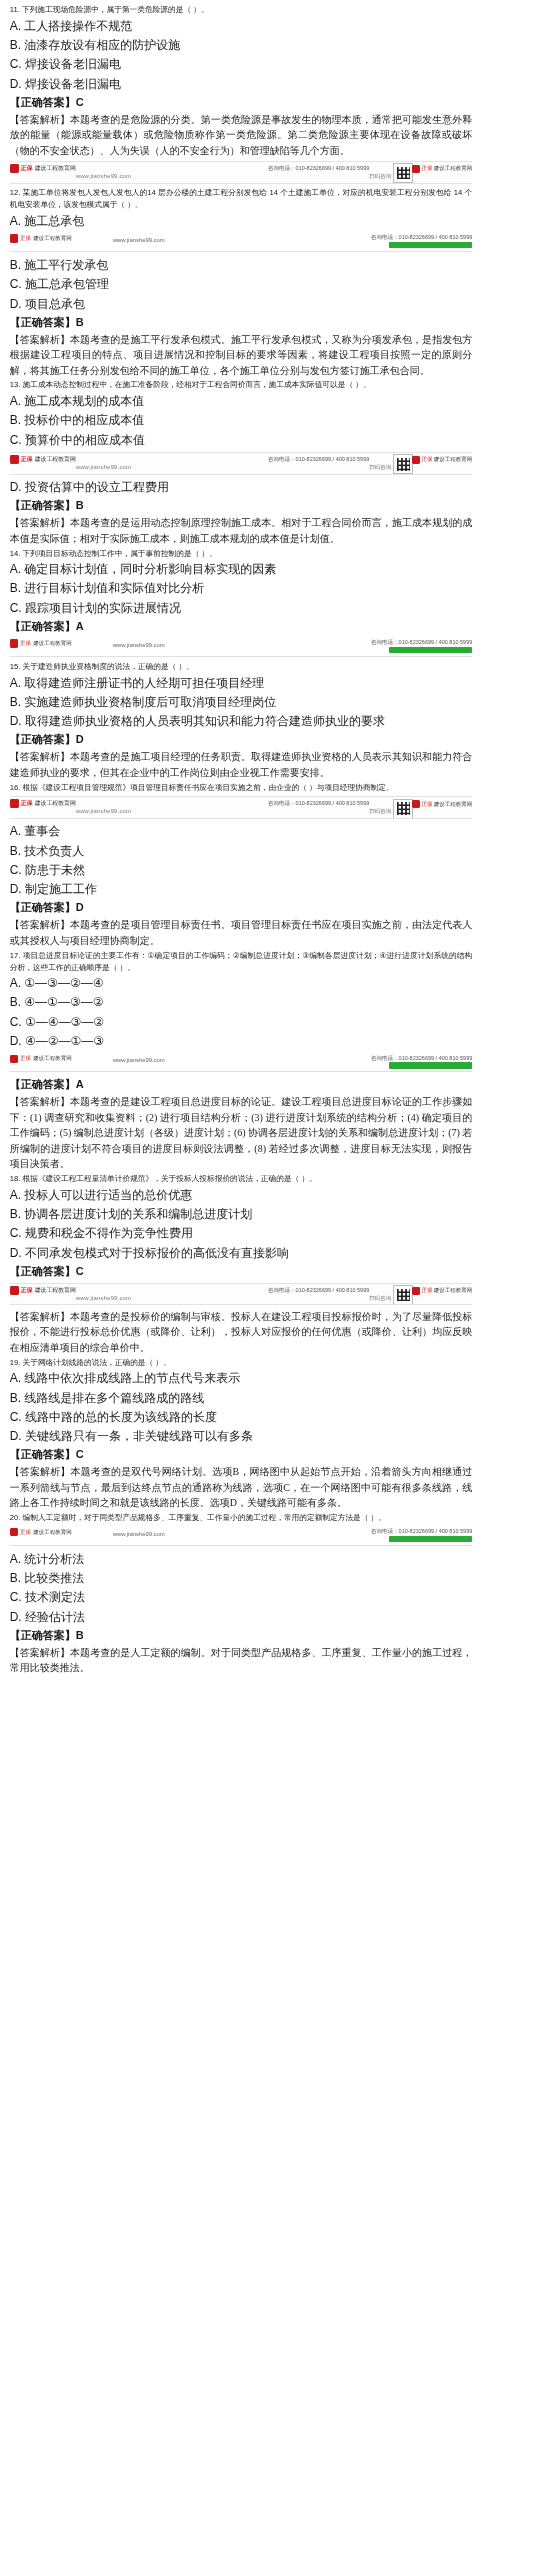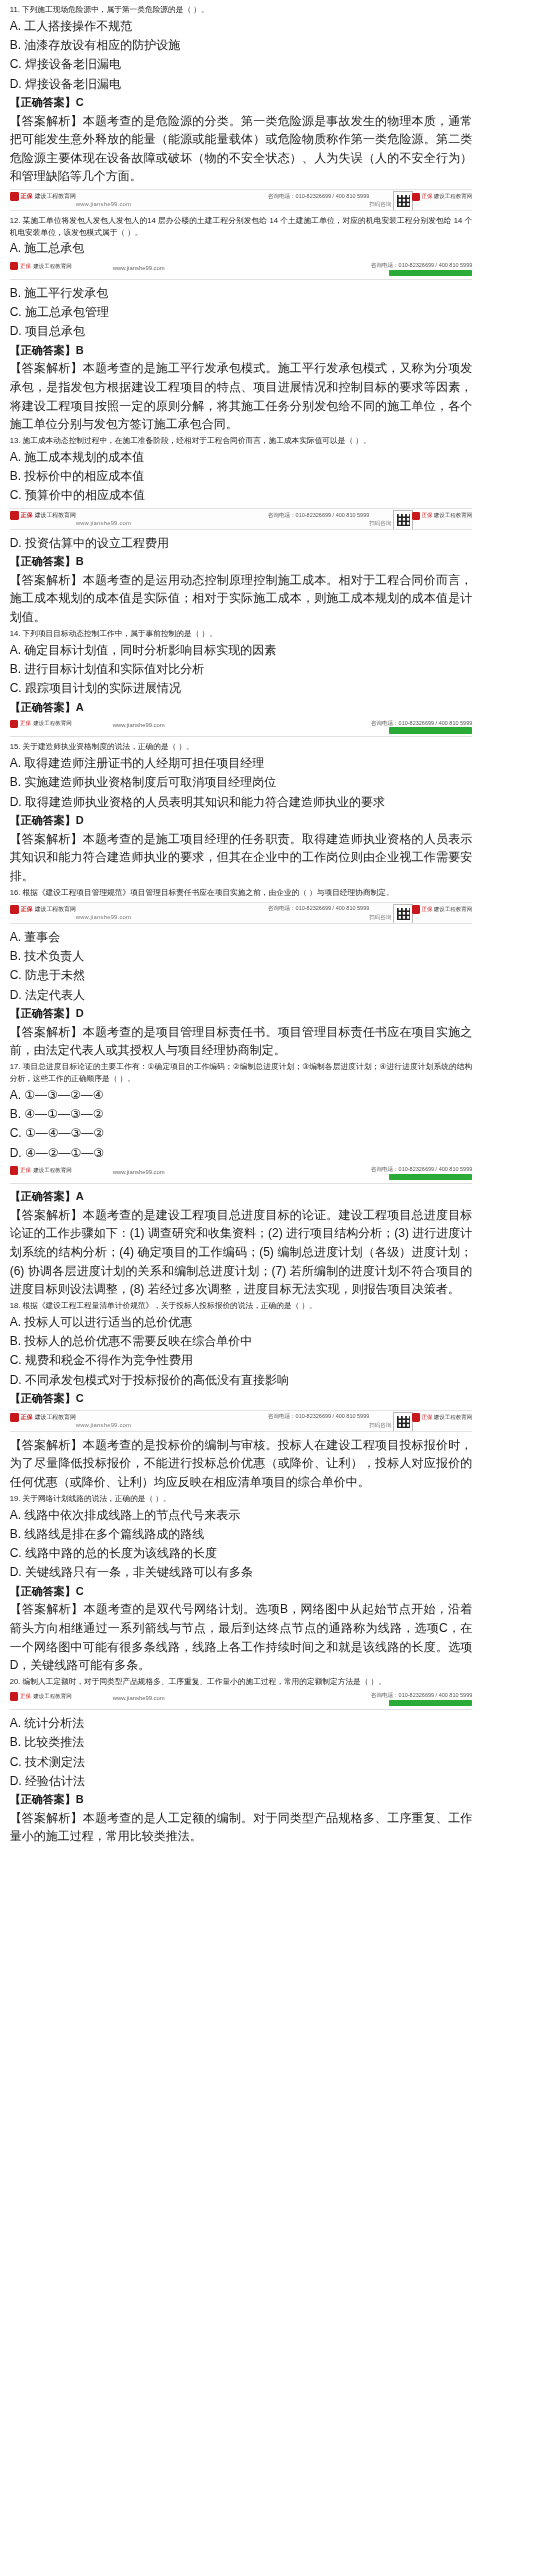--- a/index.html
+++ b/index.html
@@ -25,24 +25,25 @@
     line-height:1.55;
     margin:0 0 0.7px 0;
   }
   .ans{
     font-size:11px;
     line-height:1.55;
     margin:0.7px 0 0.7px 0;
     font-weight:bold;
   }
   .expl{
-    font-size:12px;
+    font-size:10px;
     line-height:1.55;
     margin:0 0 1.4px 0;
     text-align:justify;
+    font-family:Liberation Serif, serif;
   }
   
   .banner{
     position:relative;
     height:20.7px;
     margin:2.8px 0 3.4px 0;
     border-top:0.7px solid #e3e3e3;
     border-bottom:0.7px solid #e3e3e3;
     background:#fdfdfd;
     overflow:hidden;
@@ -250,21 +251,21 @@
       <span class="mk"></span>
       <span class="tx">正保</span>
       <span class="tx2">建设工程教育网</span>
     </div>
   </div>
 
   <div>
     <p class="opt">A. 董事会</p>
     <p class="opt">B. 技术负责人</p>
     <p class="opt">C. 防患于未然</p>
-    <p class="opt">D. 法定代表人</p>
+    <p class="opt">D. 制定施工工作</p>
     <p class="ans">【正确答案】D</p>
     <p class="expl">【答案解析】本题考查的是项目管理目标责任书。项目管理目标责任书应在项目实施之前，由法定代表人或其授权人与项目经理协商制定。</p>
   </div>
 
   <div>
     <p class="qtext">17. 项目总进度目标论证的主要工作有：①确定项目的工作编码；②编制总进度计划；③编制各层进度计划；④进行进度计划系统的结构分析，这些工作的正确顺序是（  ）。</p>
     <p class="opt">A. ①—③—②—④</p>
     <p class="opt">B. ④—①—③—②</p>
     <p class="opt">C. ①—④—③—②</p>
     <p class="opt">D. ④—②—①—③</p>
@@ -282,21 +283,21 @@
   </div>
 
   <div>
     <p class="ans">【正确答案】A</p>
     <p class="expl">【答案解析】本题考查的是建设工程项目总进度目标的论证。建设工程项目总进度目标论证的工作步骤如下：(1) 调查研究和收集资料；(2) 进行项目结构分析；(3) 进行进度计划系统的结构分析；(4) 确定项目的工作编码；(5) 编制总进度计划（各级）进度计划；(6) 协调各层进度计划的关系和编制总进度计划；(7) 若所编制的进度计划不符合项目的进度目标则设法调整，(8) 若经过多次调整，进度目标无法实现，则报告项目决策者。</p>
   </div>
 
   <div>
     <p class="qtext">18. 根据《建设工程工程量清单计价规范》，关于投标人投标报价的说法，正确的是（  ）。</p>
     <p class="opt">A. 投标人可以进行适当的总价优惠</p>
-    <p class="opt">B. 投标人的总价优惠不需要反映在综合单价中</p>
+    <p class="opt">B. 协调各层进度计划的关系和编制总进度计划</p>
     <p class="opt">C. 规费和税金不得作为竞争性费用</p>
     <p class="opt">D. 不同承发包模式对于投标报价的高低没有直接影响</p>
     <p class="ans">【正确答案】C</p>
   </div>
 
   <div class="banner">
     <div class="left-logo">
       <span class="mark"></span>
       <span class="t1">正保</span>
       <span class="t2">建设工程教育网</span>

